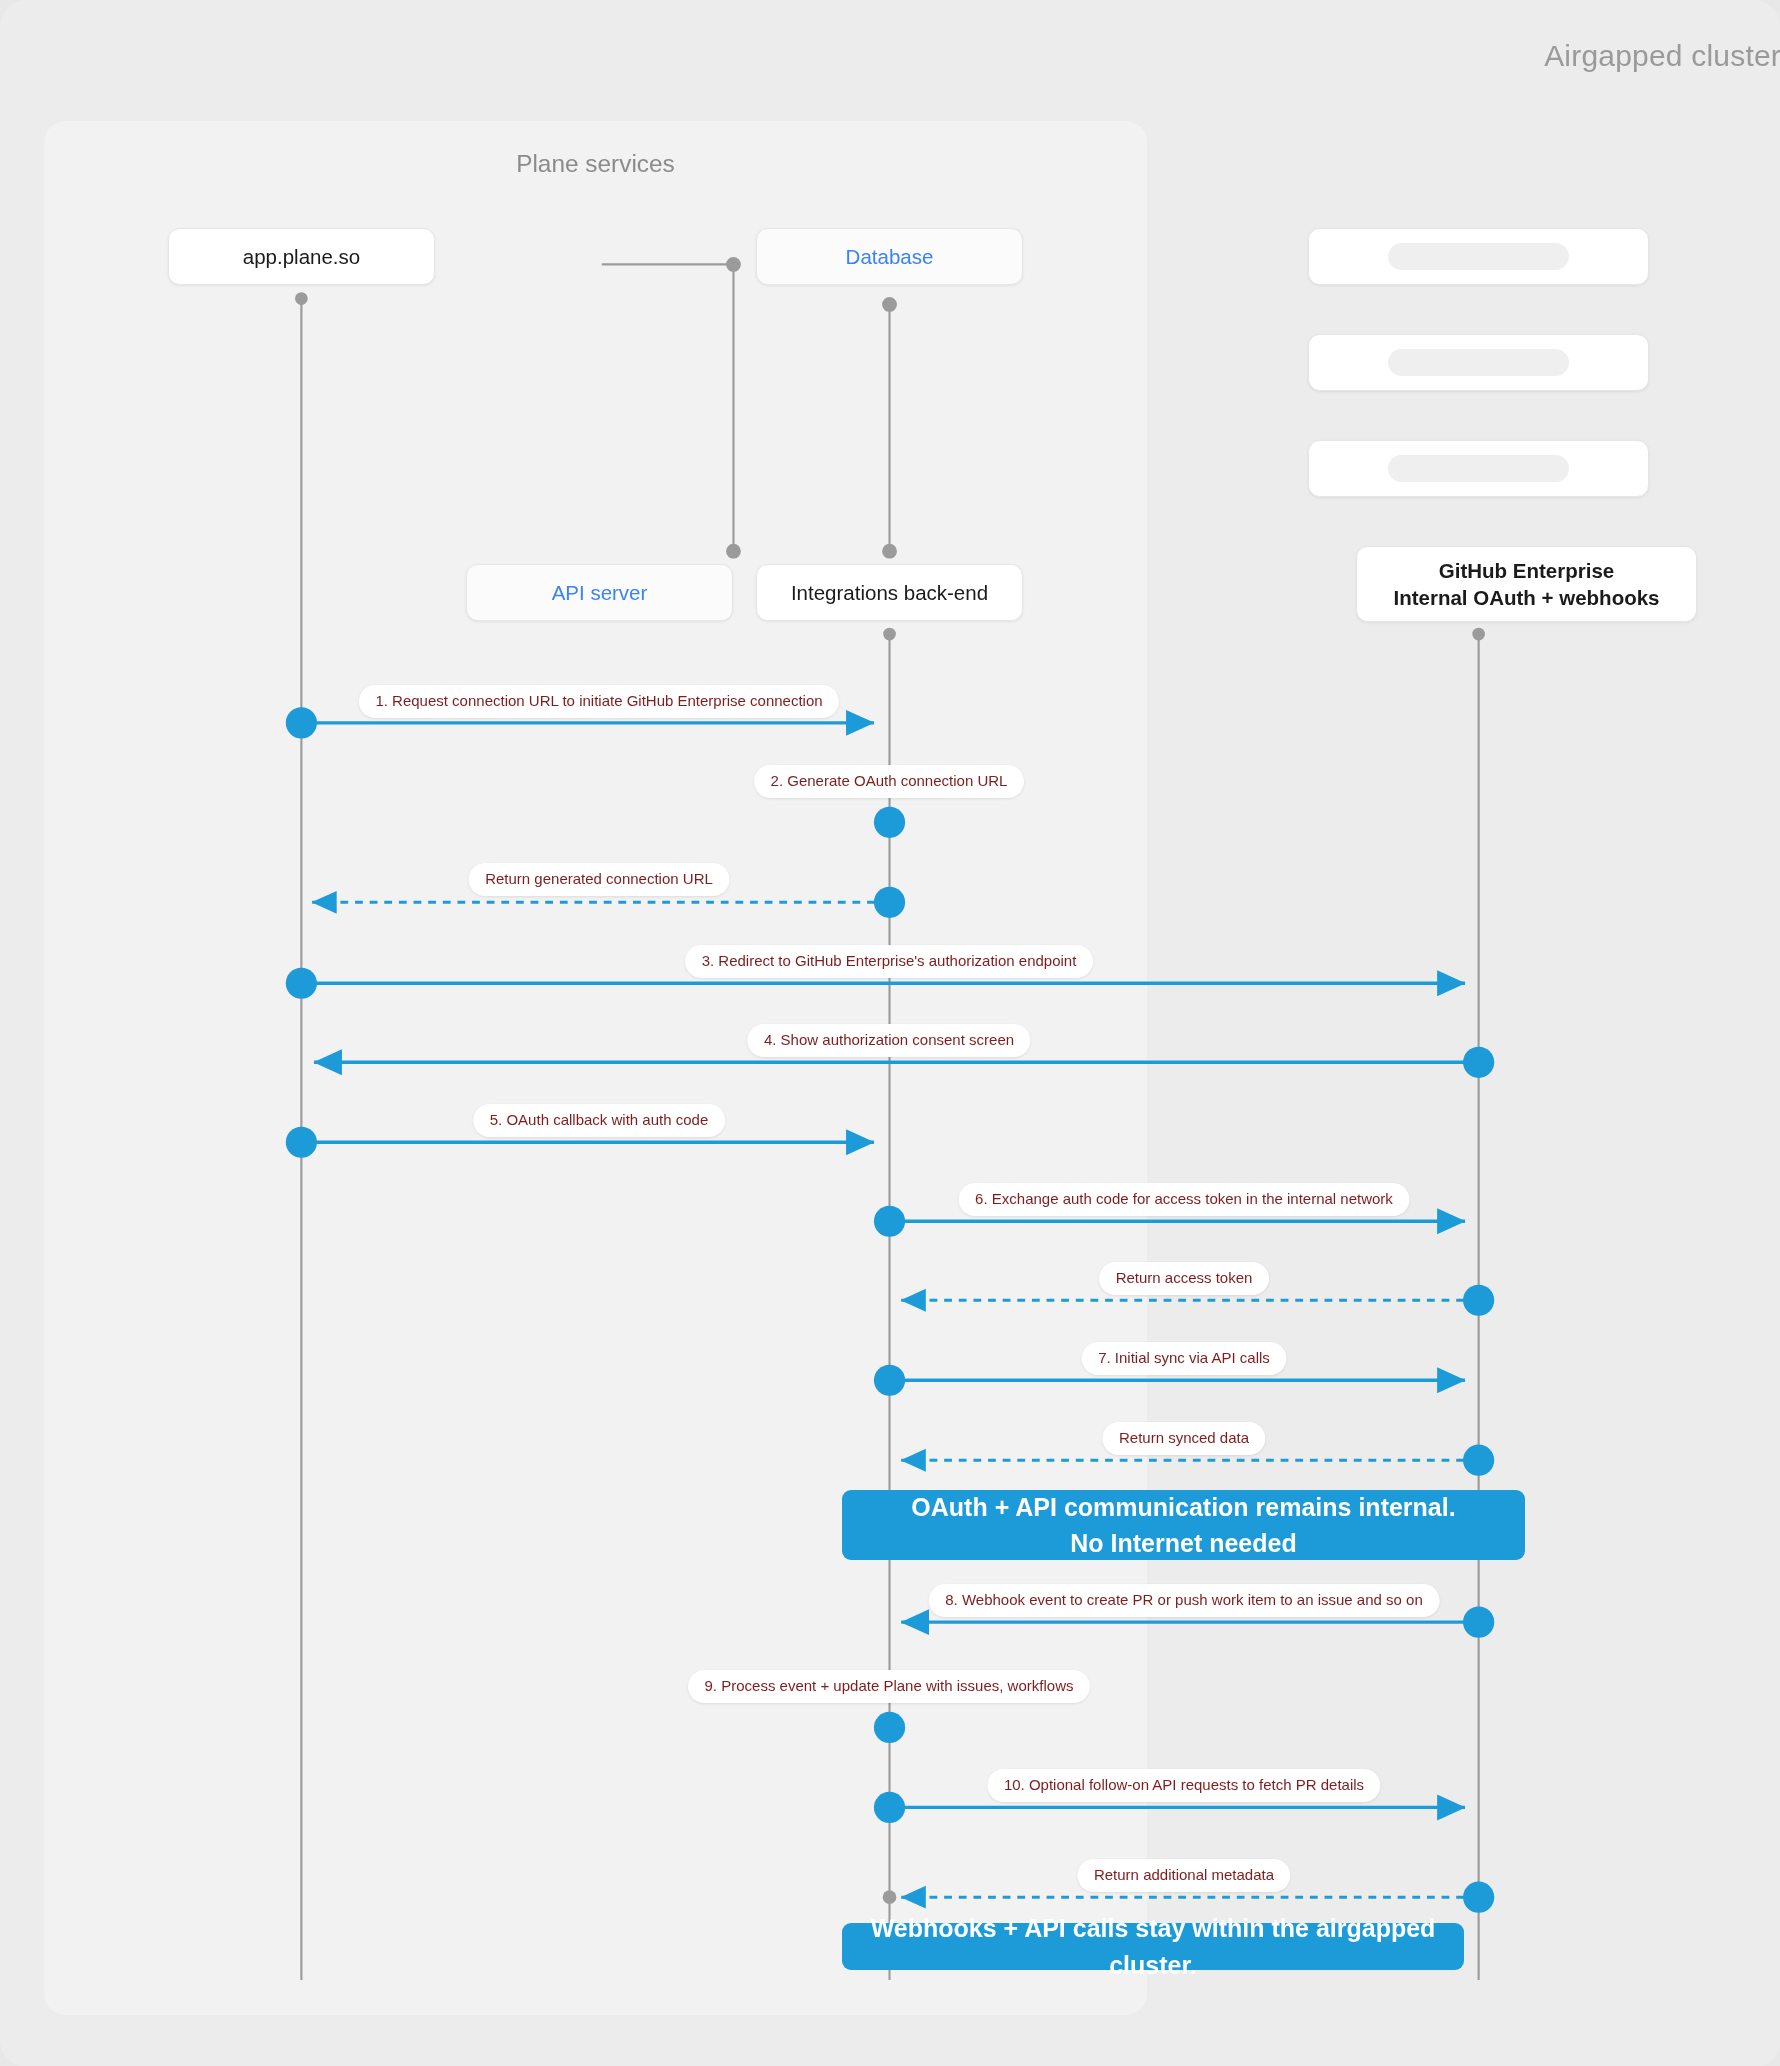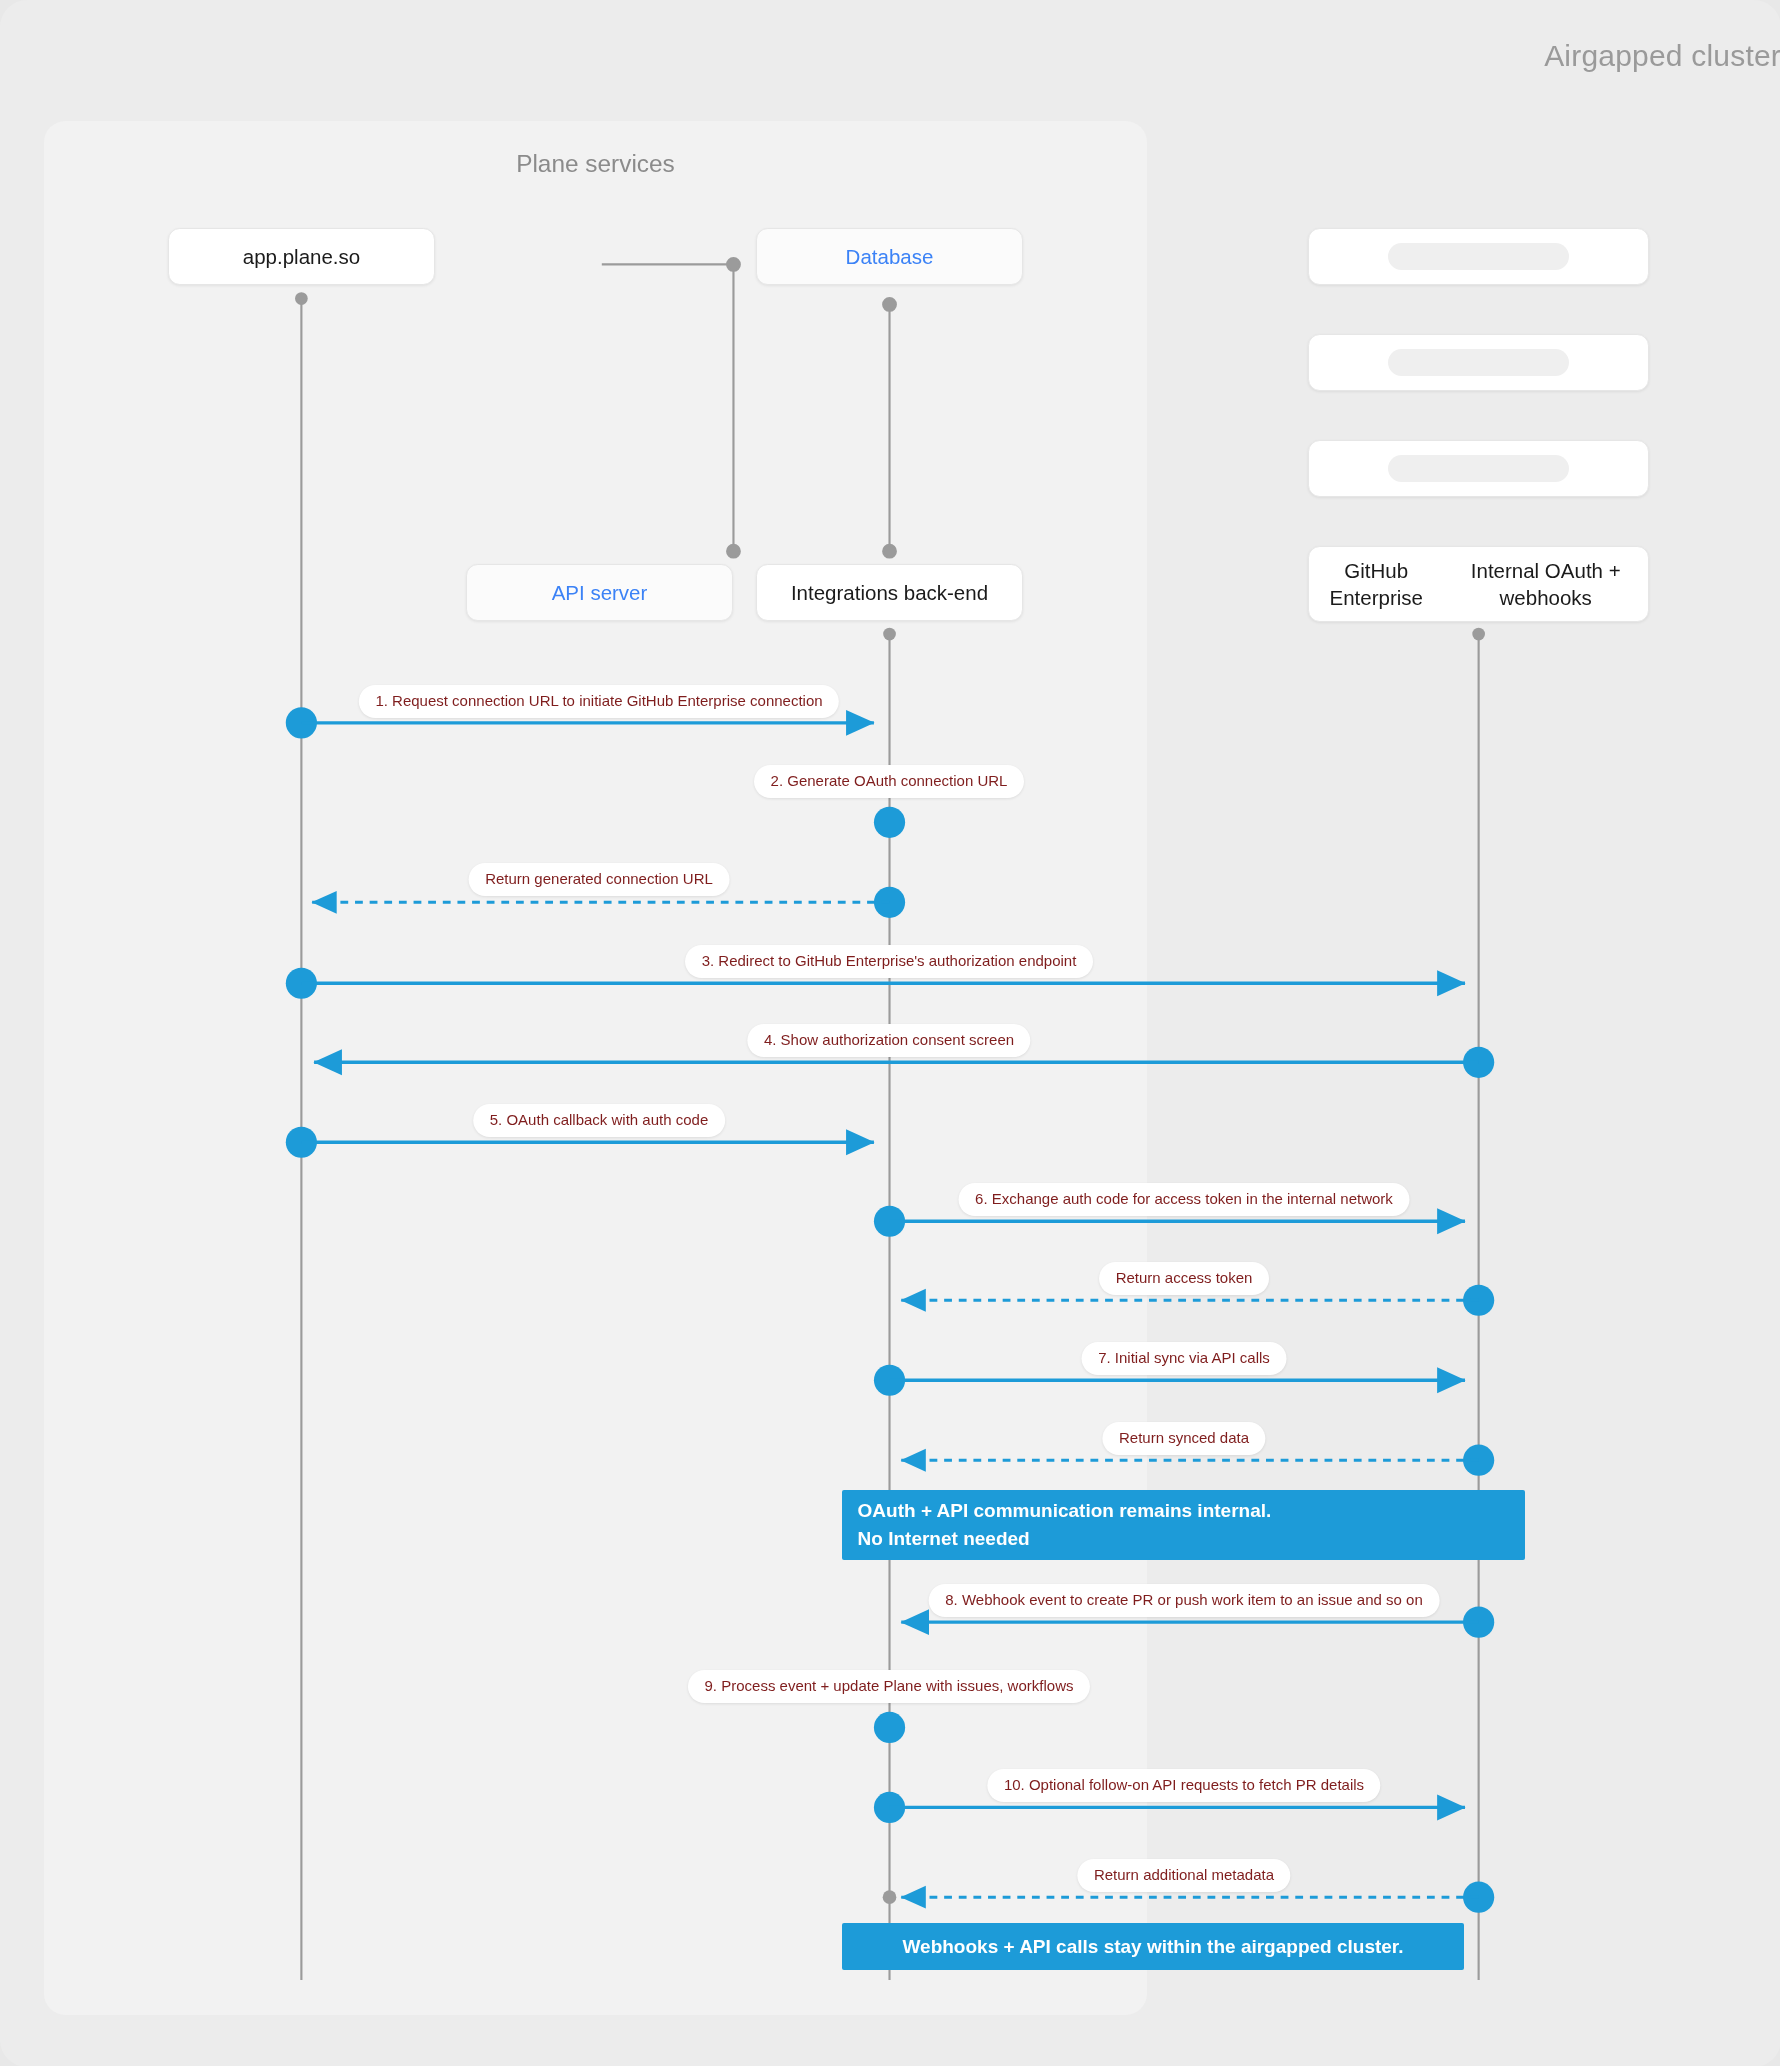--- a/index.html
+++ b/index.html
@@ -63,24 +63,24 @@
     font-size:15px;color:#7f1d1d;
     white-space:nowrap;
     transform:translate(-50%,0);
     line-height:1.2;
   }
   
   .note{
     position:absolute;
     background:#1d9bd8;
     color:#ffffff;
-    border-radius:2px;
-    display:flex;align-items:flex-start;justify-content:center;
+    border-radius:9px;
+    display:flex;align-items:center;justify-content:center;
     text-align:center;
-    font-size:19px;font-weight:600;
+    font-size:25px;font-weight:600;
     line-height:1.45;
     box-sizing:border-box;
     padding:9.8px 15.6px;
   }
 </style>
 </head>
 <body>
 
 <div id="canvas">
 
@@ -122,21 +122,21 @@
   <div class="node placeholder" style="left:1308px;top:228px;width:341px;height:57px;">
     <span class="ph-bar"></span>
   </div>
   <div class="node placeholder" style="left:1308px;top:334px;width:341px;height:57px;">
     <span class="ph-bar"></span>
   </div>
   <div class="node placeholder" style="left:1308px;top:440px;width:341px;height:57px;">
     <span class="ph-bar"></span>
   </div>
 
-  <div class="node" style="left:1308px;top:546px;width:341px;height:76px;flex-direction:row;">
+  <div class="node" style="left:1356px;top:546px;width:341px;height:76px;flex-direction:column;font-weight:bold;">
     <span>GitHub Enterprise</span>
     <span>Internal OAuth + webhooks</span>
   </div>
 
   <svg class="layer" viewBox="0 0 1826 2119" width="1781" height="2067">
     <defs>
       <marker id="arrowBlue" markerWidth="9" markerHeight="9" refX="8.4" refY="4.5" orient="auto" markerUnits="strokeWidth">
         <path d="M0,0.6 L8.6,4.5 L0,8.4 z" fill="#1d9bd8"></path>
       </marker>
       <marker id="arrowBlueDash" markerWidth="9" markerHeight="9" refX="8.4" refY="4.5" orient="auto" markerUnits="strokeWidth">

